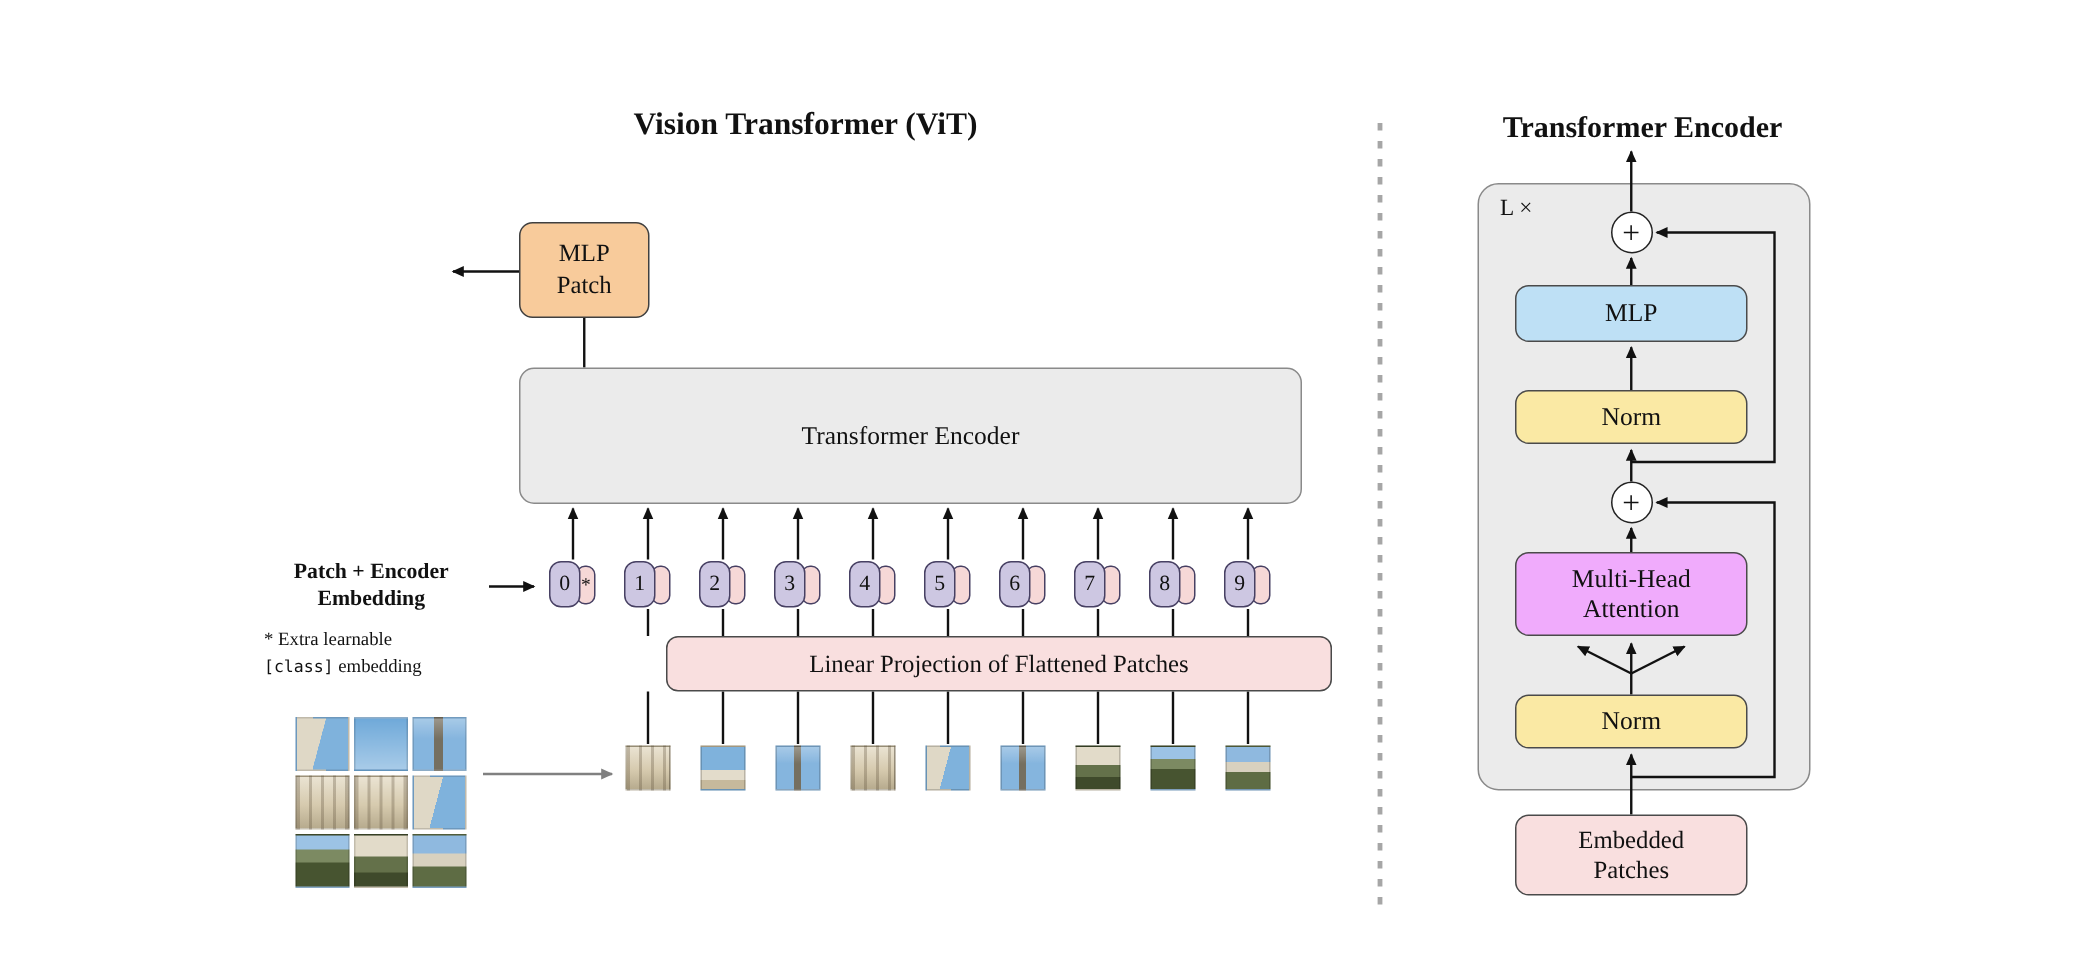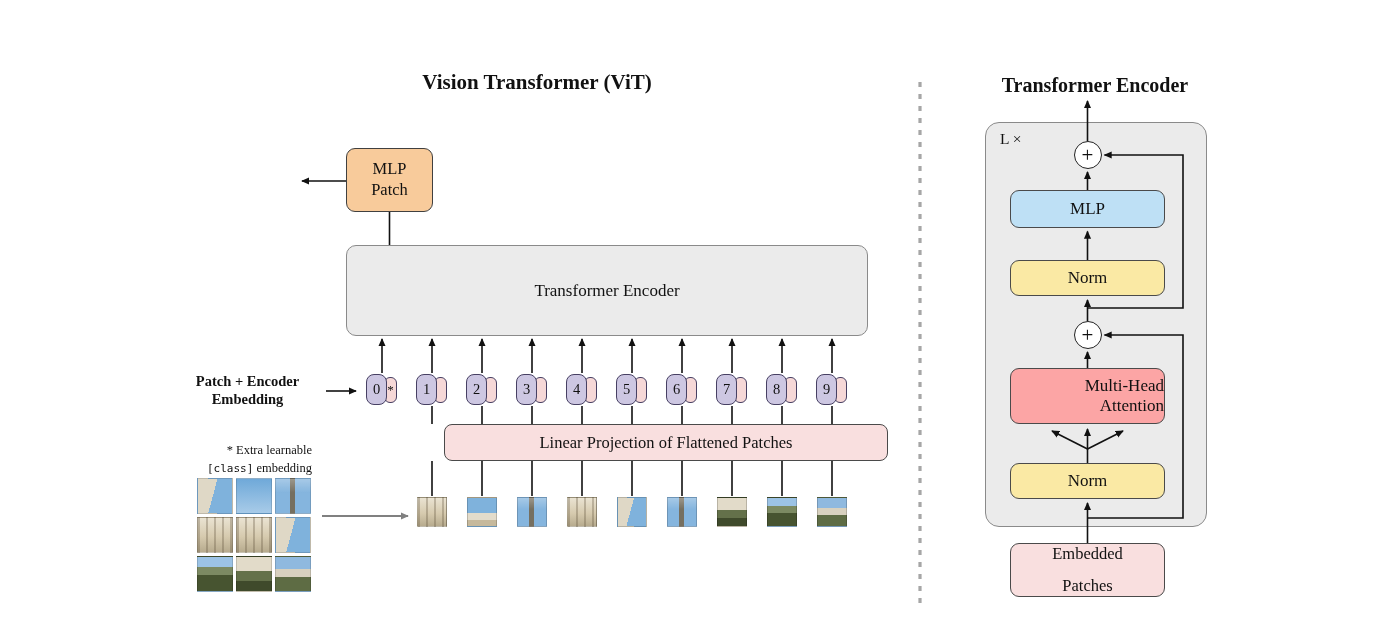--- a/index.html
+++ b/index.html
@@ -17,22 +17,22 @@
                  border-radius:34px;background:#F8CB9B;font-size:15px;line-height:1.32;}
   .class-header{font-weight:bold;font-size:16px;}
   .mlp-head{left:346px;top:148px;width:87px;height:64px;border:1.8px solid #404040;
             border-radius:9px;background:#F8CB9B;font-size:16.5px;line-height:1.25;}
   .encoder{left:346px;top:245px;width:522px;height:91px;border:1.6px solid #8a8a8a;
            border-radius:10px;background:#EBEBEB;font-size:17px;}
   .linproj{left:424px;top:424px;width:444px;height:37px;border:1.6px solid #4a4a4a;
            border-radius:8px;background:#F9DFDF;font-size:16.5px;margin-left:20px;}
   .pp-label{left:175px;top:372px;width:145px;font-size:14.5px;font-weight:bold;
             text-align:center;line-height:1.25;z-index:2;position:absolute;}
-  .note{left:147px;top:418px;width:165px;font-size:12.5px;text-align:right;
-        line-height:1.4;z-index:2;position:absolute;margin-top:24px;}
+  .note{left:176px;top:418px;width:165px;font-size:12.5px;text-align:left;
+        line-height:1.4;z-index:2;position:absolute;}
   .mono{font-family:"DejaVu Sans Mono",monospace;font-size:11px;}
 
   .token{position:absolute;top:374px;display:flex;align-items:center;z-index:2;}
   .token-num{width:21px;height:31px;border:1.5px solid #474063;border-radius:8px;
              background:#CDC7E2;display:flex;align-items:center;justify-content:center;
              font-size:14.5px;z-index:2;box-sizing:border-box;}
   .token-patch{width:13px;height:26px;border:1.5px solid #474063;border-radius:6px;
                background:#F6D8D7;margin-left:-3px;z-index:1;display:flex;align-items:center;
                justify-content:center;font-size:13px;box-sizing:border-box;}
 
@@ -56,23 +56,23 @@
   
   .enc-outer{left:985px;top:122px;width:222px;height:405px;border:1.6px solid #8a8a8a;
              border-radius:14px;background:#EBEBEB;z-index:0;position:absolute;box-sizing:border-box;}
   .loop-label{left:1000px;top:130px;font-size:15.5px;z-index:2;position:absolute;}
   .plus-circle{position:absolute;width:28px;height:28px;border:1.7px solid #222;border-radius:50%;
                background:#fff;display:flex;align-items:center;justify-content:center;
                font-size:21px;line-height:1;z-index:3;box-sizing:border-box;}
   .rbox{left:1010px;width:155px;border:1.6px solid #4a4a4a;border-radius:9px;font-size:17px;line-height:1.2;}
   .mlp-box{top:190px;height:38px;background:#BEE0F5;}
   .norm-top{top:260px;height:36px;background:#FAE9A4;}
-  .mha-box{top:368px;height:56px;background:#fca5a5;align-items:flex-end;}
+  .mha-box{top:368px;height:56px;background:#f0abfc;}
   .norm-bottom{top:463px;height:36px;background:#FAE9A4;}
-  .embedded{top:543px;height:54px;background:#F9DFDF;font-size:16.5px;justify-content:space-between;}
+  .embedded{top:543px;height:54px;background:#F9DFDF;font-size:16.5px;}
 </style>
 </head>
 <body>
 
 <div class="canvas">
 
   <div class="enc-outer"></div>
 
   <svg class="connectors" width="1386" height="638" viewBox="0 0 1386 638">
     <defs>

